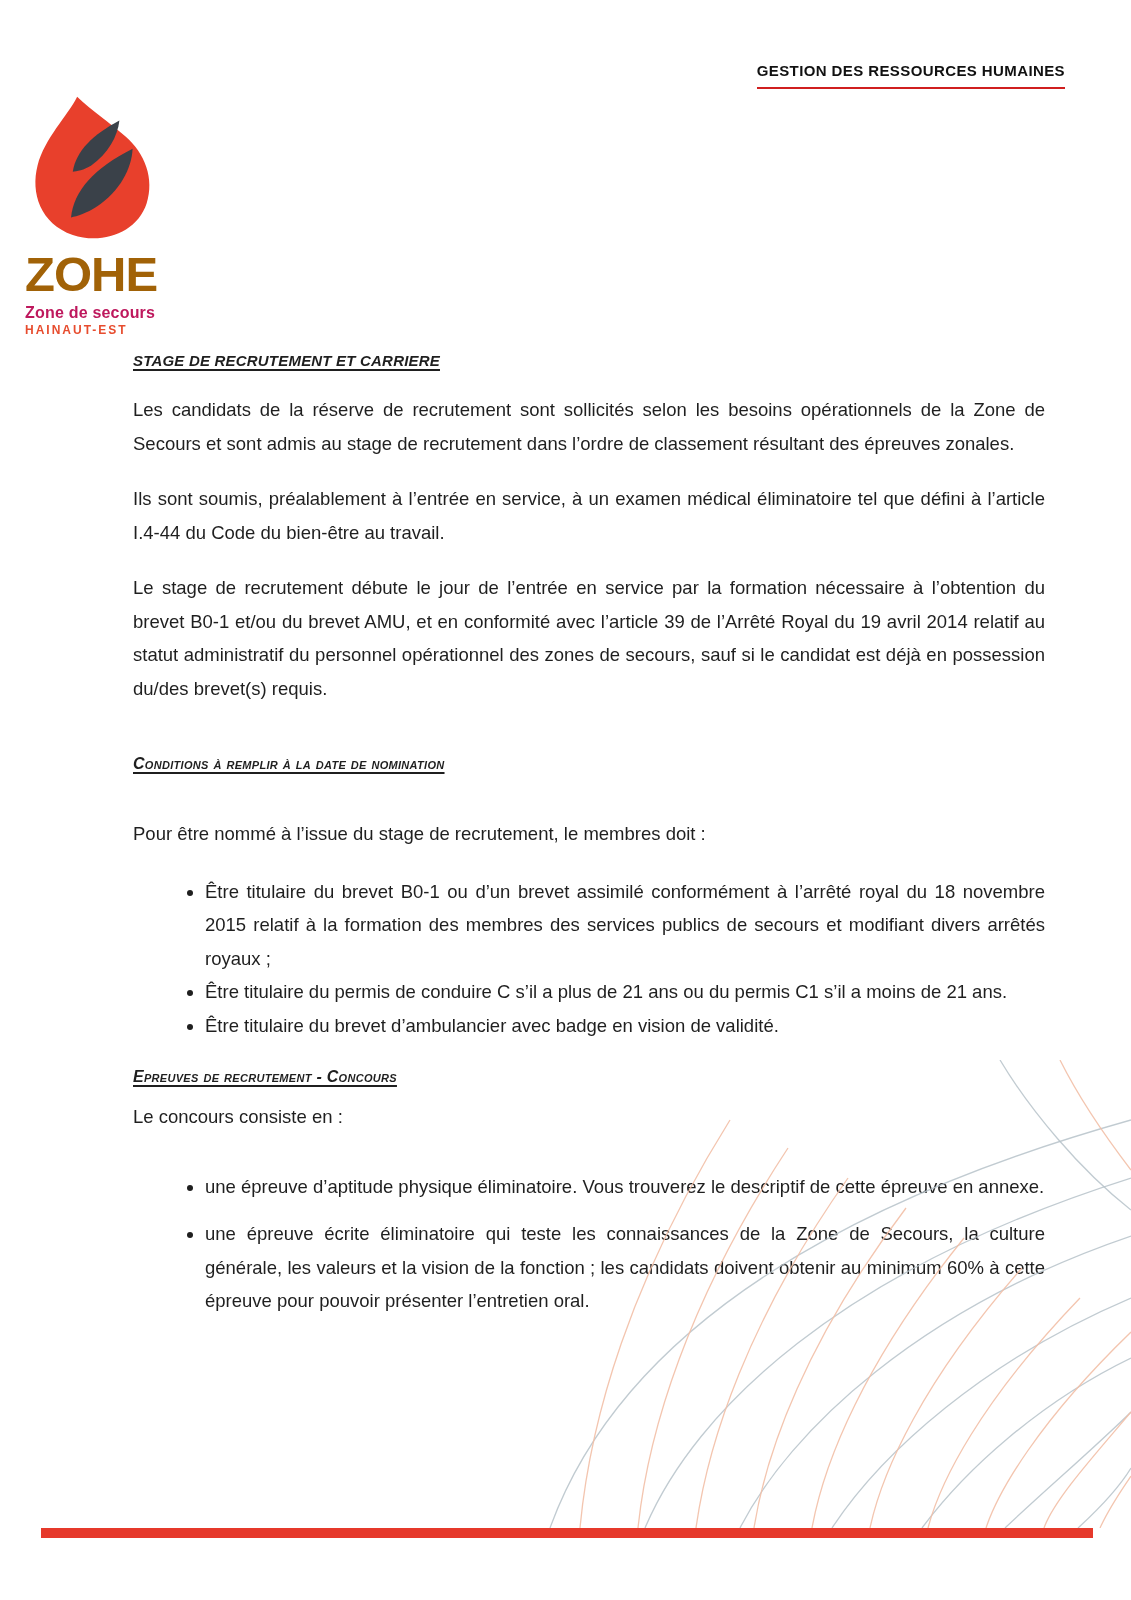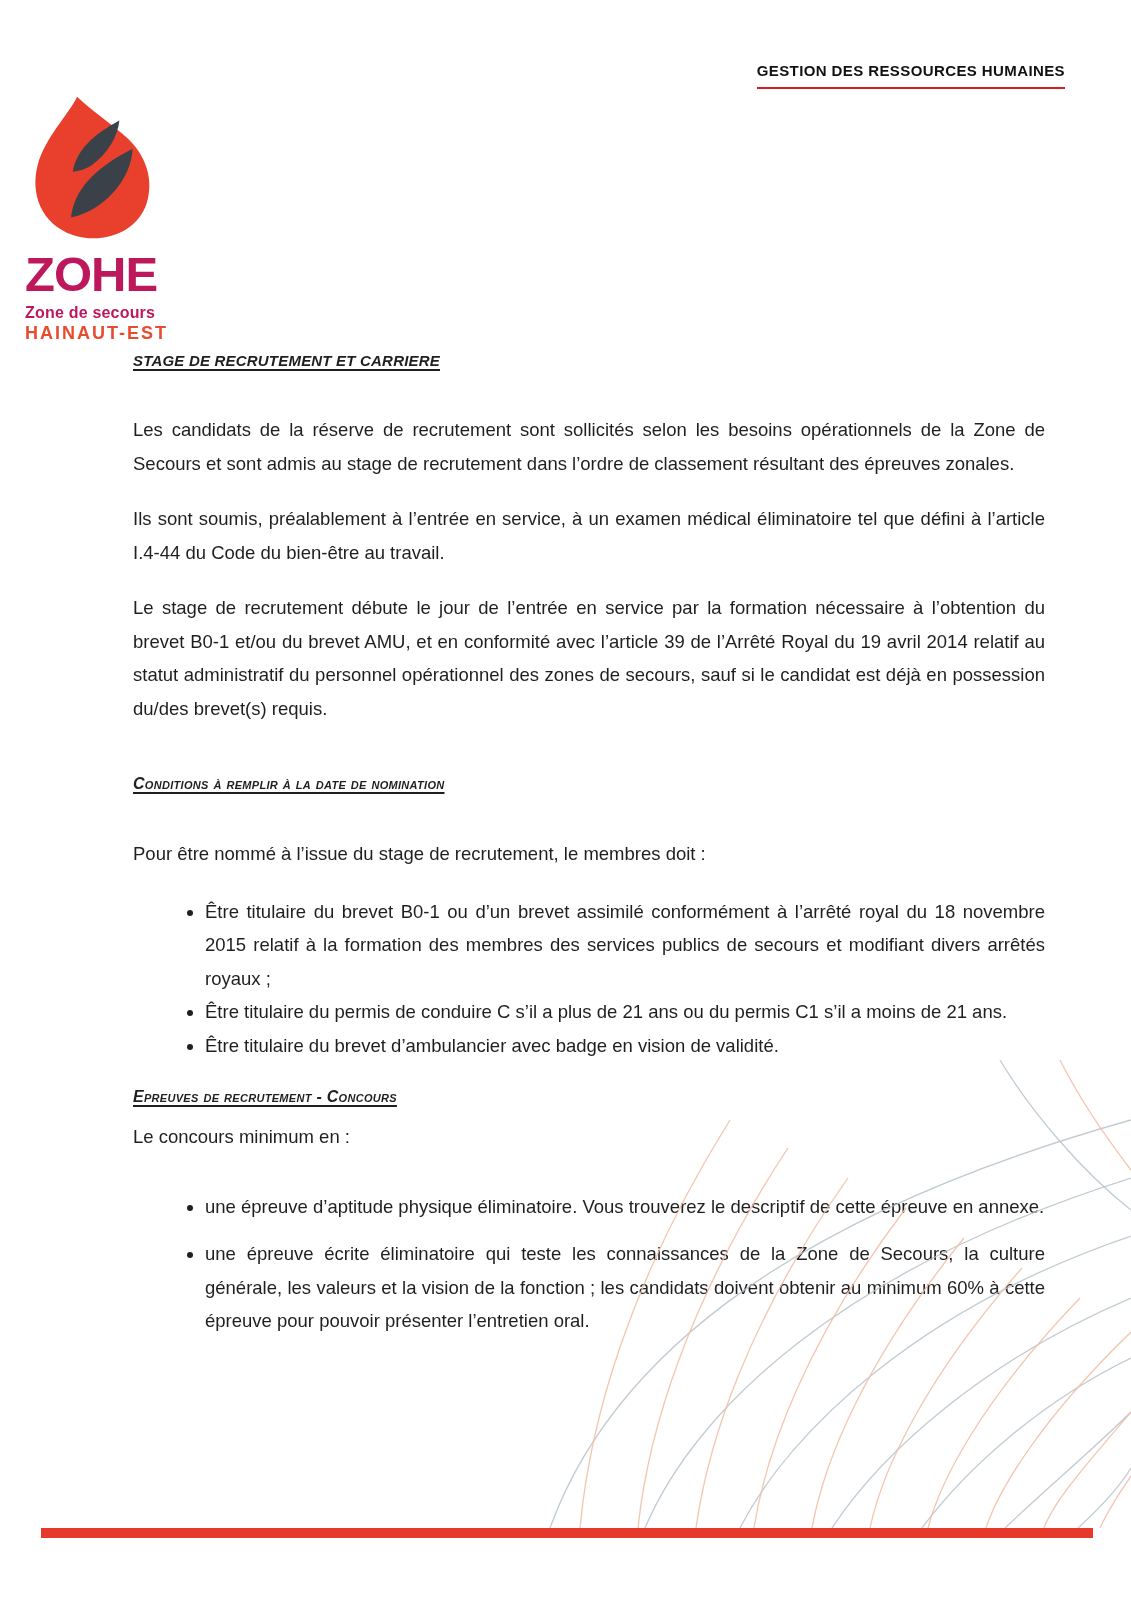--- a/index.html
+++ b/index.html
@@ -13,43 +13,43 @@
   .top-header{
     position:absolute;top:62px;right:66px;
     font-size:15px;font-weight:700;letter-spacing:.4px;
     color:#111;border-bottom:2.5px solid #d01f1f;padding-bottom:8px;
   }
 
   
   .logo{position:absolute;left:25px;top:88px;width:150px;}
   .logo svg{display:block;margin-left:2px;}
   .logo-acronym{
-    font-size:49px;font-weight:800;color:#be185d;letter-spacing:-1px;
+    font-size:49px;font-weight:800;color:#a16207;letter-spacing:-1px;
     line-height:44px;margin-top:2px;
   }
   .logo-subtitle{font-size:16px;font-weight:700;color:#be185d;margin-top:8px;letter-spacing:.2px;}
-  .logo-region{font-size:18px;font-weight:700;color:#e74c2e;margin-top:1px;letter-spacing:2px;}
+  .logo-region{font-size:12px;font-weight:700;color:#e74c2e;margin-top:1px;letter-spacing:2px;}
 
   
   .content{position:absolute;left:133px;top:352px;width:912px;}
   .content h1{
     font-size:15px;font-weight:700;font-style:italic;margin:0;
     text-decoration:underline;text-decoration-thickness:2px;text-underline-offset:3px;
     letter-spacing:.2px;
   }
   .content h2{
     font-size:16px;font-weight:700;font-style:italic;font-variant:small-caps;
     margin:50px 0 0 0;text-decoration:underline;text-decoration-thickness:2px;text-underline-offset:3px;
     letter-spacing:.3px;
   }
   .content h2.h3{margin-top:26px;}
   .content p{
     font-size:18.5px;line-height:33.5px;text-align:justify;margin:22px 0 0 0;
   }
-  .content p.first{margin-top:44px;}
+  .content p.first{margin-top:24px;}
   .content p.intro2{margin-top:44px;}
   .content p.intro3{margin-top:14px;}
   .content ul{
     margin:24px 0 0 0;padding-left:72px;list-style:disc outside;
   }
   .content ul.spaced{margin-top:36px;}
   .content li{
     font-size:18.5px;line-height:33.5px;text-align:justify;
   }
   .content ul.spaced li + li{margin-top:14px;}
@@ -96,21 +96,21 @@
     <p class="intro2">Pour être nommé à l’issue du stage de recrutement, le membres doit :</p>
 
     <ul>
       <li>Être titulaire du brevet B0-1 ou d’un brevet assimilé conformément à l’arrêté royal du 18 novembre 2015 relatif à la formation des membres des services publics de secours et modifiant divers arrêtés royaux ;</li>
       <li>Être titulaire du permis de conduire C s’il a plus de 21 ans ou du permis C1 s’il a moins de 21 ans.</li>
       <li>Être titulaire du brevet d’ambulancier avec badge en vision de validité.</li>
     </ul>
 
     <h2 class="h3">Epreuves de recrutement - Concours</h2>
 
-    <p class="intro3">Le concours minimum en :</p>
+    <p class="intro3">Le concours consiste en :</p>
 
     <ul class="spaced">
       <li>une épreuve d’aptitude physique éliminatoire. Vous trouverez le descriptif de cette épreuve en annexe.</li>
       <li>une épreuve écrite éliminatoire qui teste les connaissances de la Zone de Secours, la culture générale, les valeurs et la vision de la fonction ; les candidats doivent obtenir au minimum 60% à cette épreuve pour pouvoir présenter l’entretien oral.</li>
     </ul>
 
   </div>
 
   <svg class="curves" width="691" height="468" viewBox="0 0 691 468" xmlns="http://www.w3.org/2000/svg">
     <path class="g" d="M110,468 C160,330 300,170 691,60"></path>

